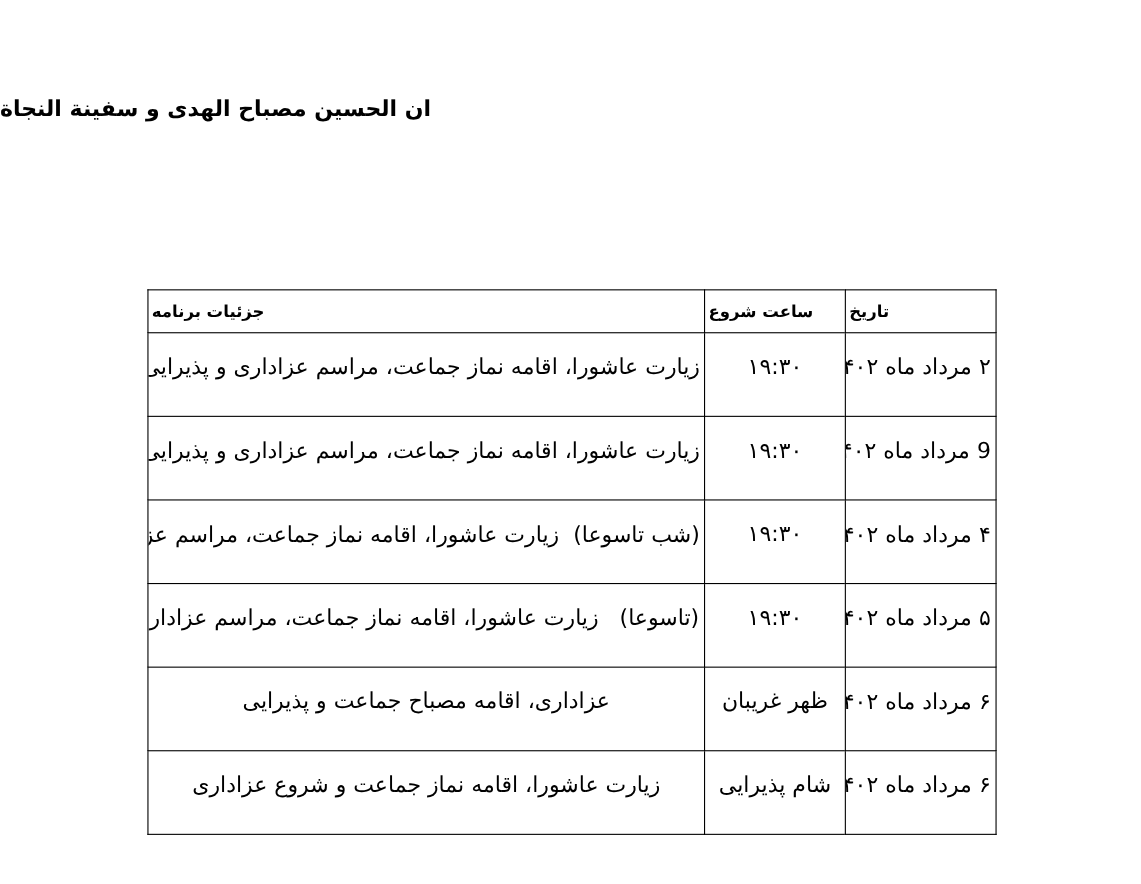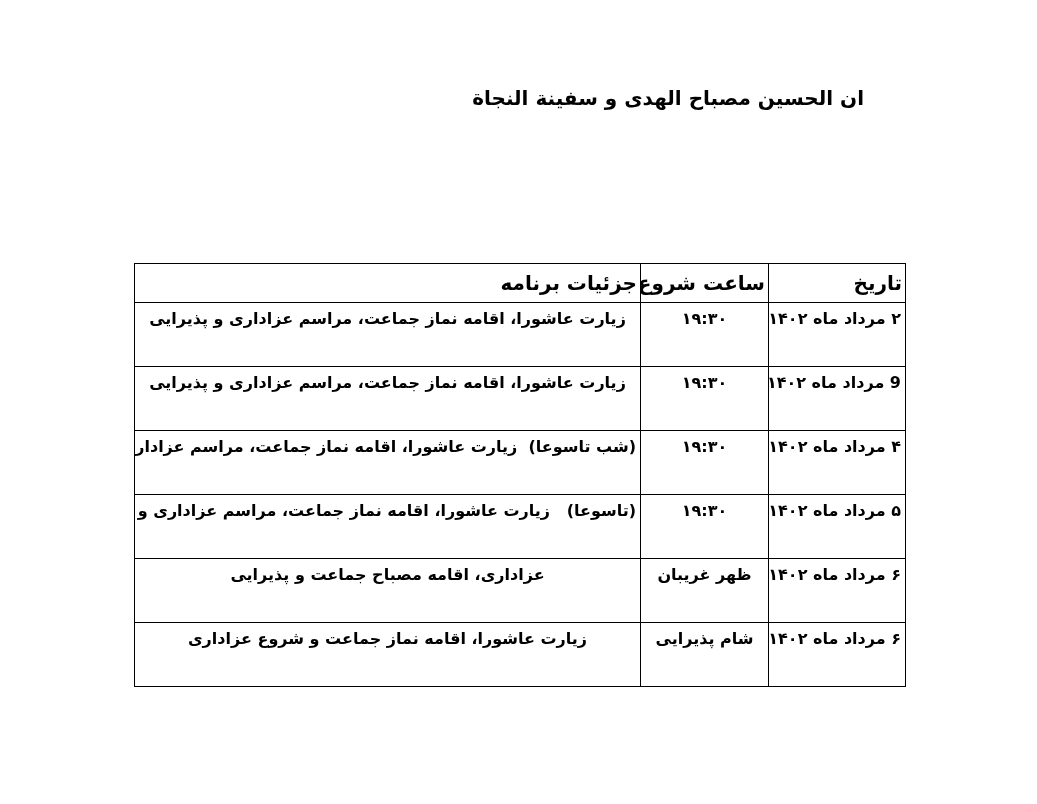--- a/index.html
+++ b/index.html
@@ -16,21 +16,21 @@
     position: relative;
     width: 1037px;
     height: 804px;
     background: #ffffff;
   }
   .title-block {
     position: absolute;
     top: 84px;
     left: 0;
     width: 864px;
-    text-align: right;
+    text-align: left;
     direction: rtl;
   }
   .title-line {
     font-weight: bold;
     font-size: 20px;
     line-height: 28px;
     margin: 0 0 32px 0;
     white-space: nowrap;
   }
   .table-wrap {
@@ -46,33 +46,33 @@
     table-layout: fixed;
     font-family: "DejaVu Sans", sans-serif;
   }
   table.program th,
   table.program td {
     border: 1.5px solid #000000;
     overflow: hidden;
   }
   table.program thead th {
     height: 34px;
-    text-align: right;
+    text-align: left;
     vertical-align: middle;
     font-weight: bold;
-    font-size: 20px;
+    font-size: 15px;
     padding: 2px 3px;
     white-space: nowrap;
   }
   table.program tbody td {
     height: 56px;
     vertical-align: top;
-    padding-top: 6px;
-    font-weight: bold;
-    font-size: 16px;
+    padding-top: 18px;
+    font-weight: normal;
+    font-size: 20px;
     white-space: nowrap;
   }
   td.date-cell {
     padding-right: 4px;
     padding-left: 2px;
   }
   td.time-cell {
     text-align: center;
     margin-top: 16px;
   }

